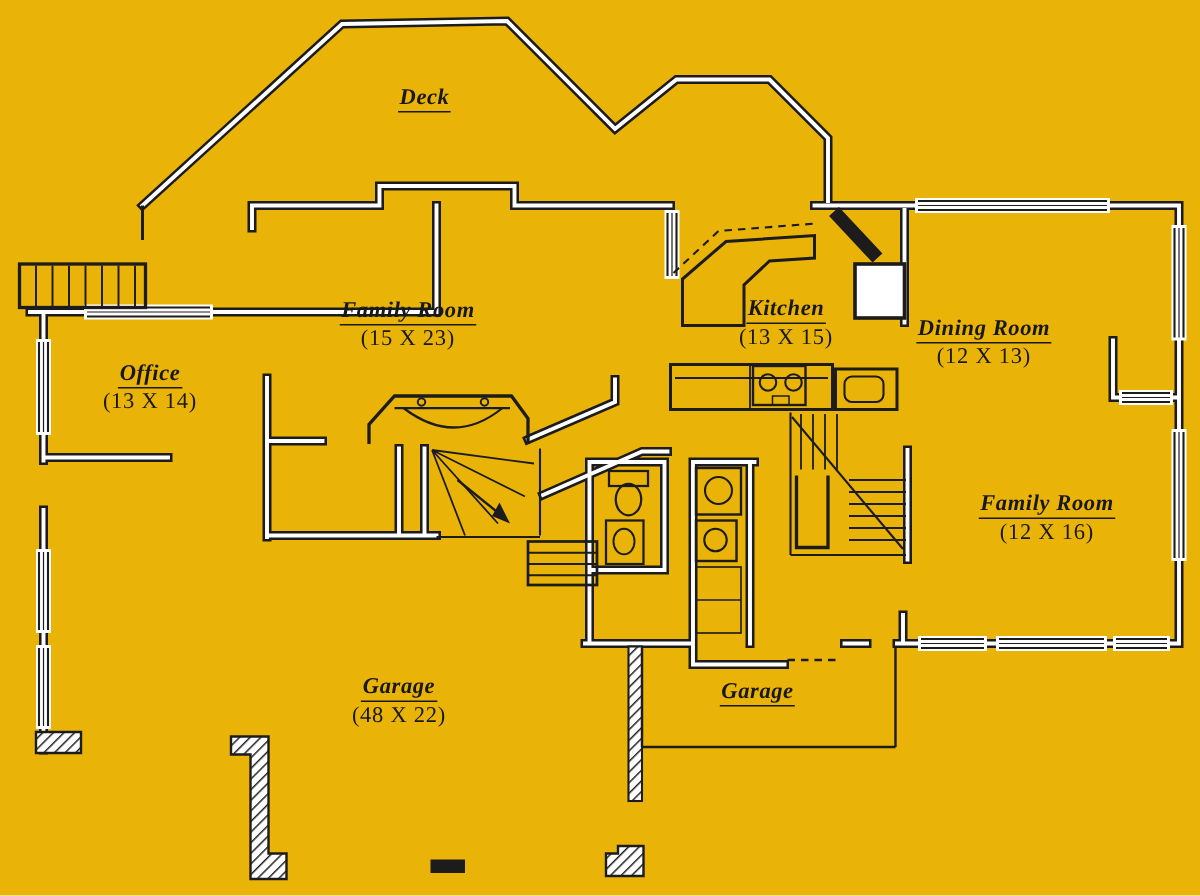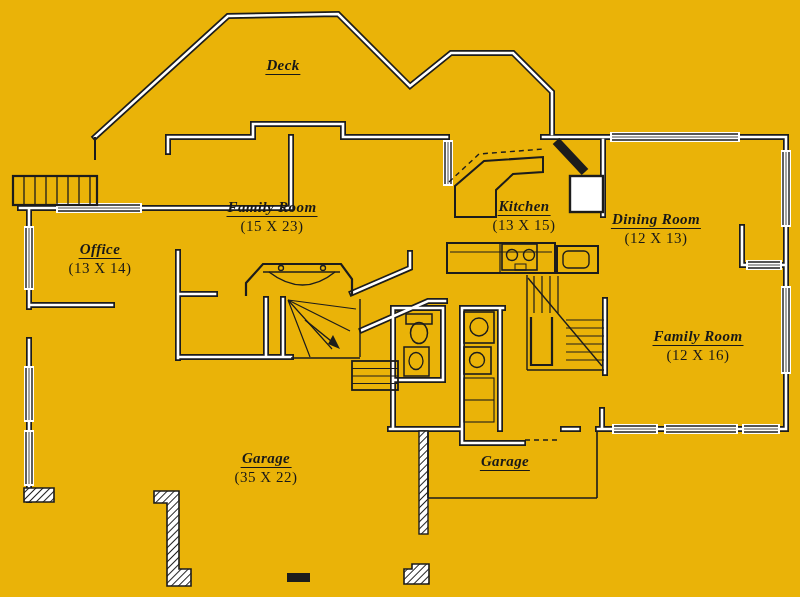--- a/index.html
+++ b/index.html
@@ -240,20 +240,20 @@
 
 
   <div class="room-label" style="left:698px; top:327px">
     <span class="room-name">Family Room</span>
     <div class="room-dims">(12 X 16)</div>
   </div>
 
 
   <div class="room-label" style="left:266px; top:449px">
     <span class="room-name">Garage</span>
-    <div class="room-dims">(35 X 22)</div>
+    <div class="room-dims">(48 X 22)</div>
   </div>
 
   <div class="room-label" style="left:505px; top:452px">
     <span class="room-name">Garage</span>
   </div>
 
 </div>
 
 </body></html>

